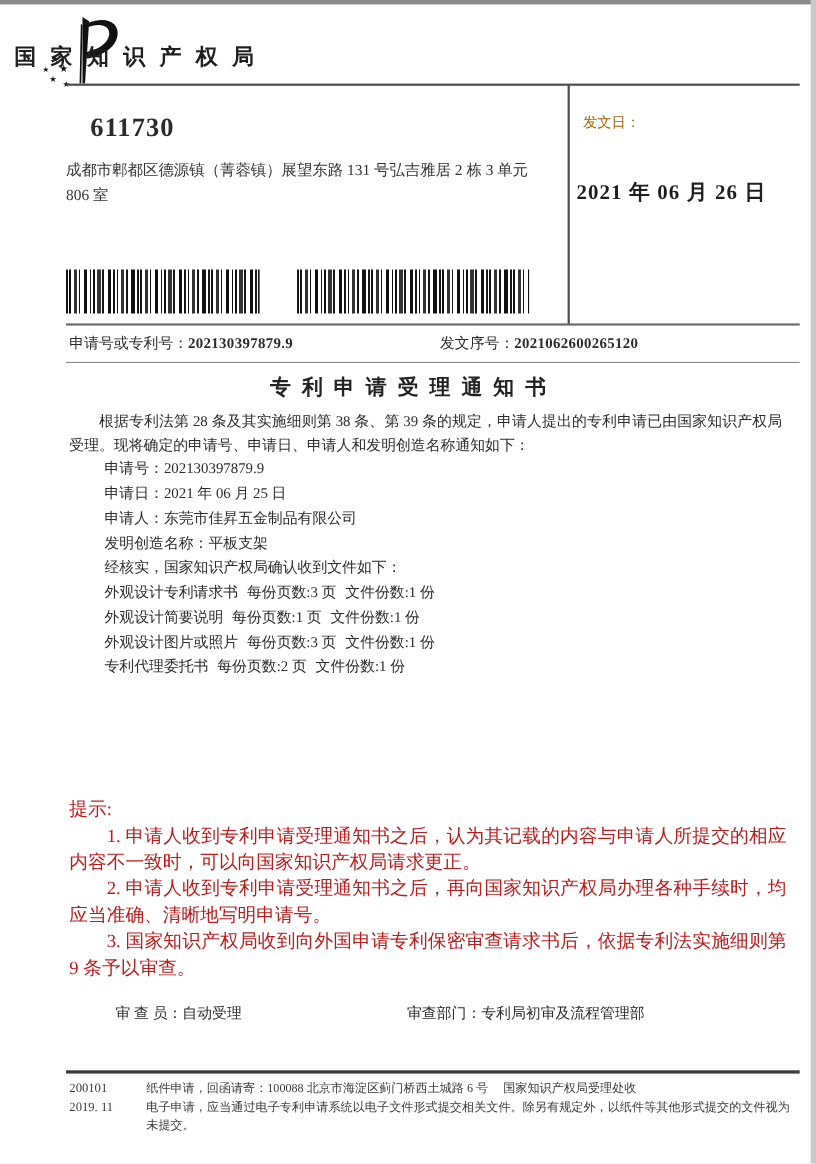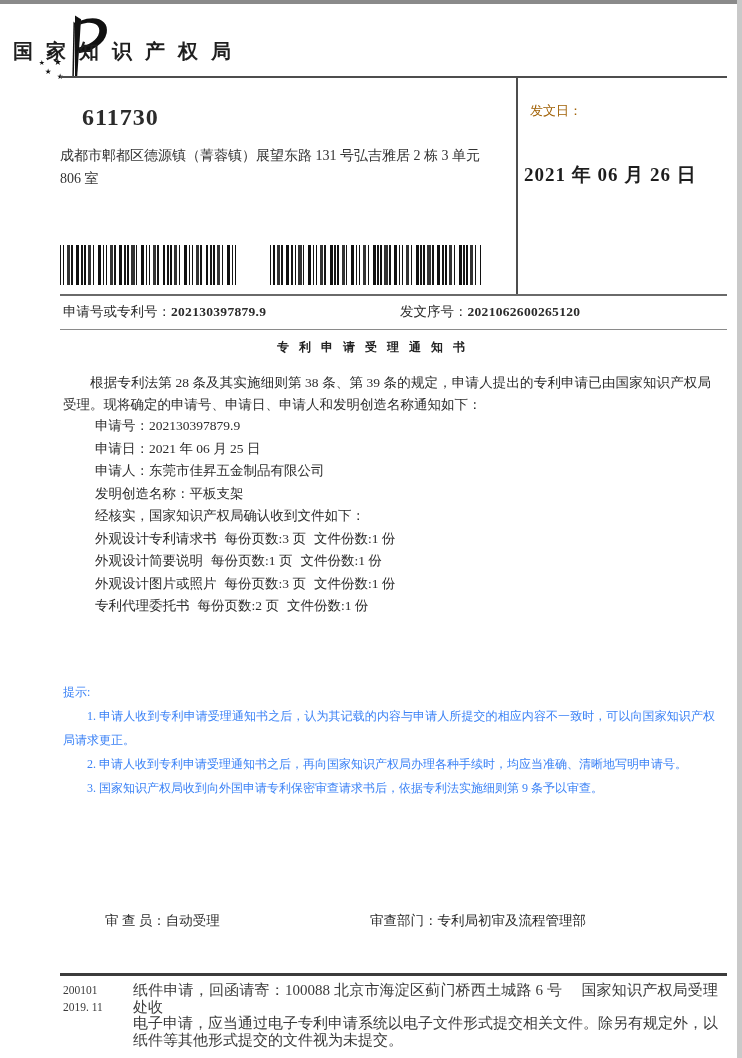--- a/index.html
+++ b/index.html
@@ -56,45 +56,45 @@
   .ref-app { position: absolute; left: 0; top: 0; text-align: right; }
   .ref-serial { position: absolute; left: 337px; top: 0; }
   .ref-row b { font-weight: 700; letter-spacing: 0.3px; }
   .rule-mid2 { position: absolute; left: 60px; top: 329px; width: 667px; height: 1px; background: #8a8a8a; }
 
   
   .notice-title {
     position: absolute; top: 339px; left: 0; width: 100%;
     text-align: center;
     font-family: "Liberation Sans", "DejaVu Sans", sans-serif;
-    font-size: 12px; font-weight: 700; letter-spacing: 10px; text-indent: 10px;
+    font-size: 19px; font-weight: 700; letter-spacing: 10px; text-indent: 10px;
     color: #222;
   }
   .intro {
     position: absolute; left: 63px; top: 372px; width: 648px;
     font-size: 13.5px; line-height: 22px; text-indent: 2em; text-align: justify;
   }
   .fields { position: absolute; left: 95px; top: 415px; font-size: 13.5px; line-height: 22.5px; }
   .confirm { position: absolute; left: 95px; top: 505px; font-size: 13.5px; line-height: 22.5px; }
   .doc-line span { margin-right: 8px; }
   .doc-line span:last-child { margin-right: 0; }
 
   
-  .tips { position: absolute; left: 63px; top: 680px; width: 652px; font-size: 12px; line-height: 24px; color: #3b82f6; }
+  .tips { position: absolute; left: 63px; top: 724px; width: 652px; font-size: 17px; line-height: 24px; color: #b91c1c; }
   .tips .tip-item { text-indent: 2em; text-align: justify; }
 
   
   .signoff { position: absolute; left: 0; top: 912px; width: 100%; font-size: 13.5px; }
   .examiner { position: absolute; left: 105px; top: 0; }
   .department { position: absolute; left: 370px; top: 0; }
 
   
   .rule-footer { position: absolute; left: 60px; top: 973px; width: 667px; height: 3px; background: #3c3c3c; }
   .footer-codes { position: absolute; left: 63px; top: 982px; font-size: 11.5px; line-height: 16.5px; color: #3a3a3a; }
-  .footer-text { position: absolute; left: 133px; top: 982px; width: 585px; font-size: 15px; line-height: 16.5px; color: #3a3a3a; text-align: justify; }
+  .footer-text { position: absolute; left: 133px; top: 982px; width: 585px; font-size: 11px; line-height: 16.5px; color: #3a3a3a; text-align: justify; }
 </style>
 </head>
 <body>
 
 <div class="page">
   <div class="edge-top"></div>
   <div class="edge-right"></div>
 
   <svg class="logo" viewBox="0 0 100 90" aria-hidden="true">
     <path d="M50 2 L58 7 L53 82 L50 82 Z" fill="#111"></path>

